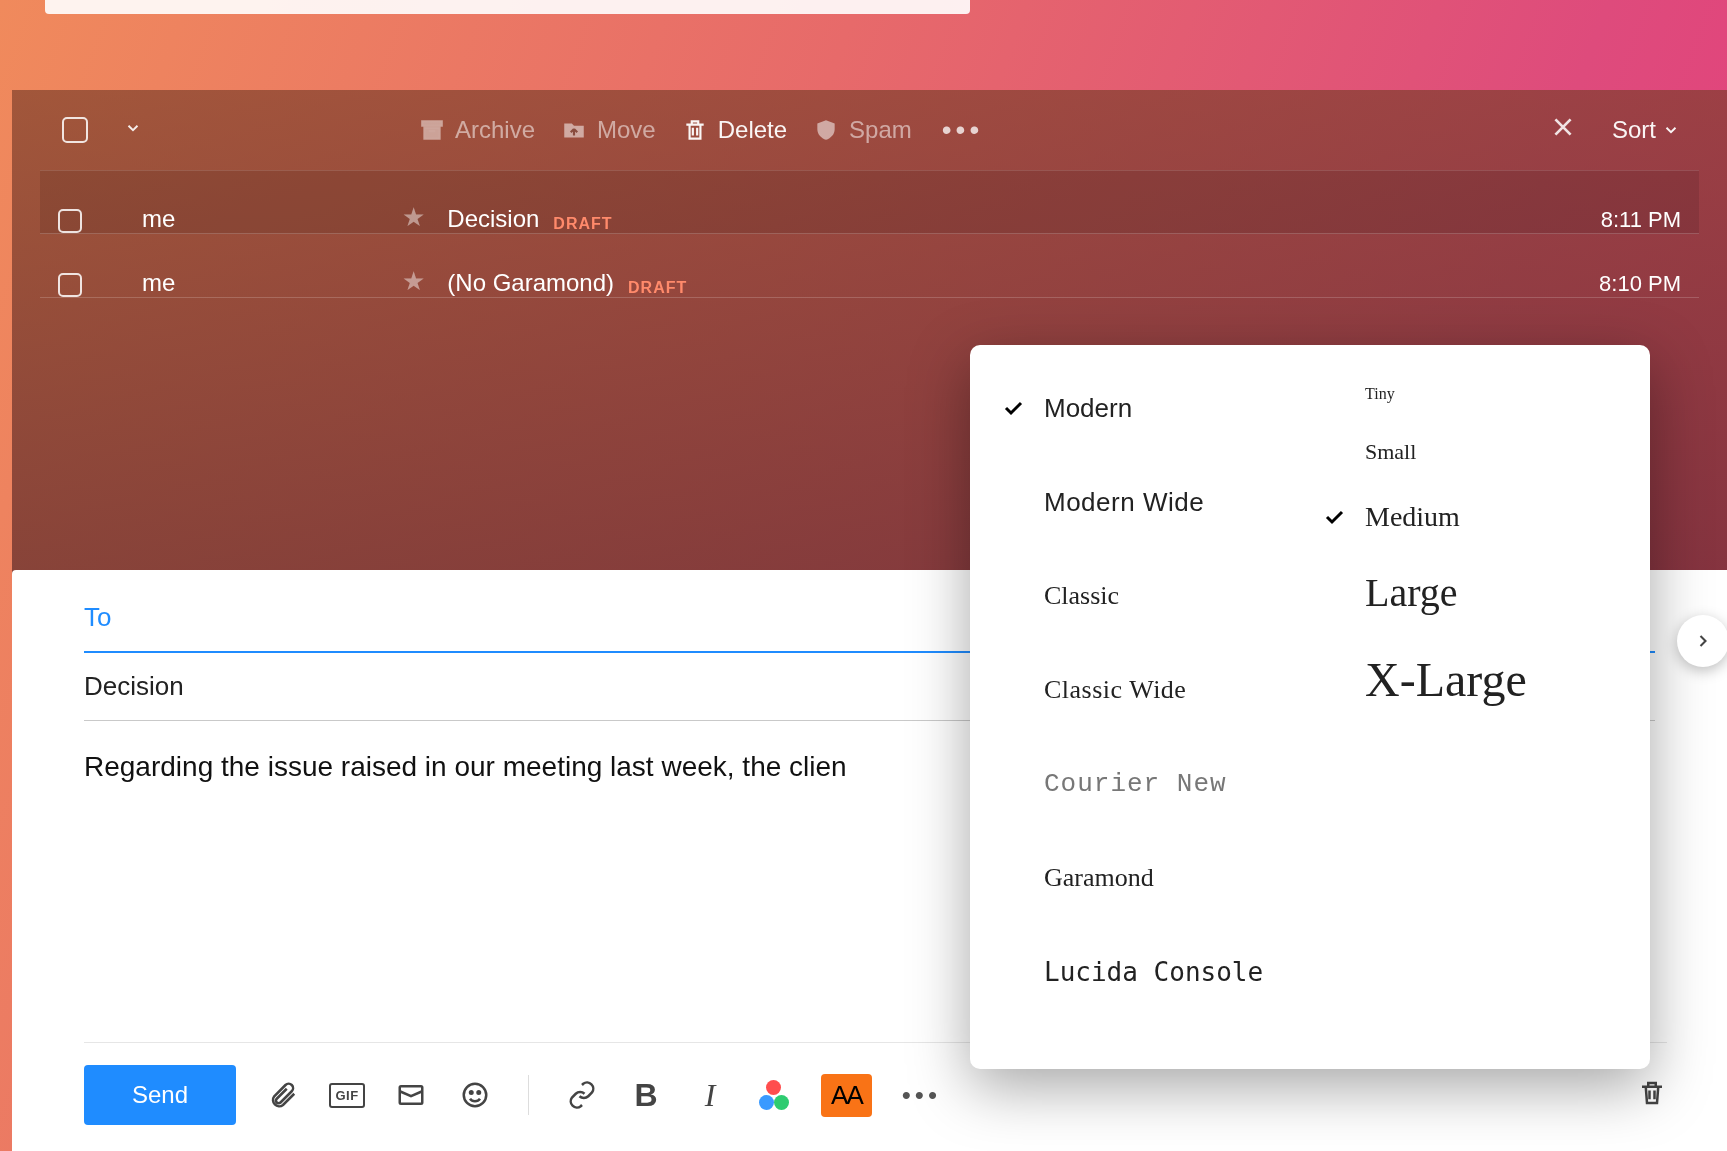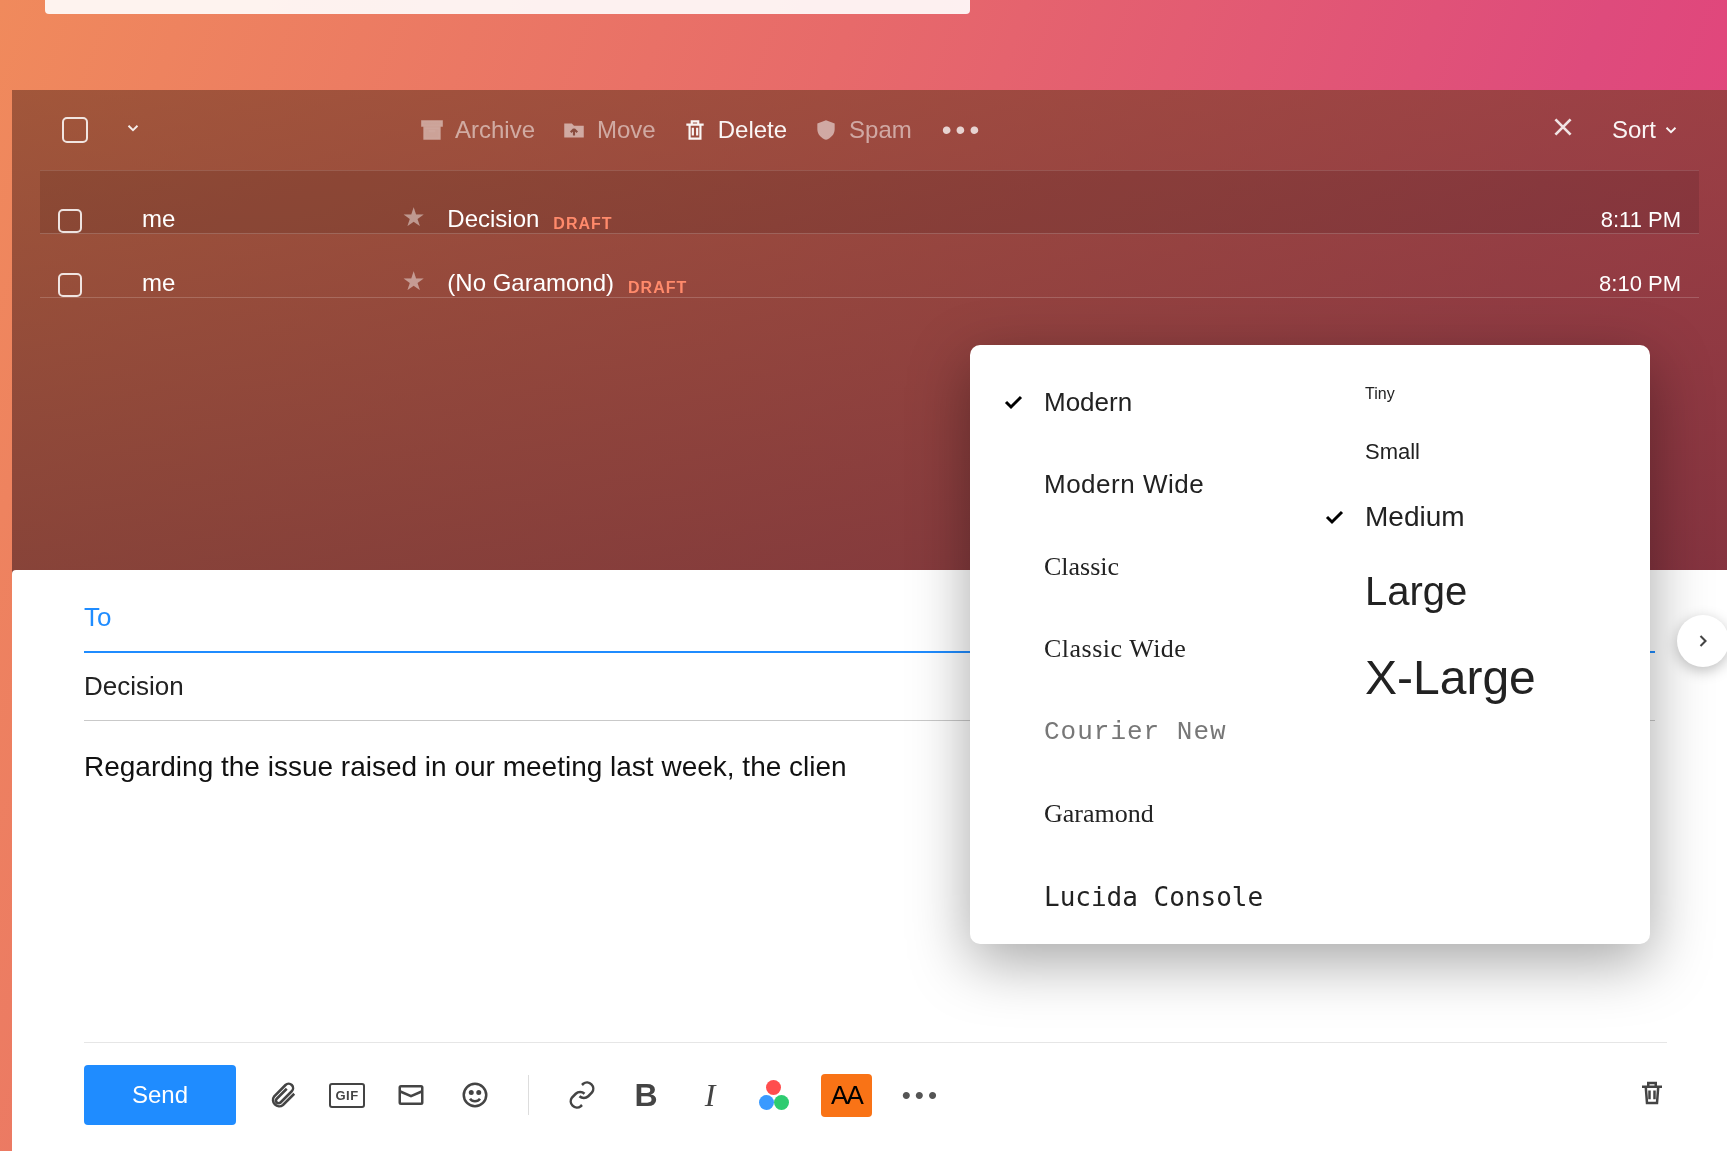--- a/index.html
+++ b/index.html
@@ -95,30 +95,30 @@
   .ct-colors .c2{ background:#3a9aff; bottom:0; left:0;}
   .ct-colors .c3{ background:#2ecc71; bottom:0; right:0;}
   .ct-font { background:#f97316; border-radius:4px; padding: 6px 10px; font-size: 26px; letter-spacing: -2px;}
   .ct-more { font-size: 26px; letter-spacing: 4px; color:#555;}
   .ct-trash { margin-left:auto; color:#444;}
   .ct-trash svg{ width:30px; height:30px; fill: currentColor;}
 
   .font-popup {
     position: absolute;
     top: 345px; left: 970px;
-    width: 680px; height: 599px;
+    width: 680px; height: 724px;
     background: #fff;
     border-radius: 10px;
     box-shadow: 0 18px 60px rgba(0,0,0,0.35);
     display: flex;
     padding: 40px 30px 30px 30px;
     z-index: 50;
   }
   .fp-col { flex:1; display:flex; flex-direction:column; gap: 48px;}
-  .fp-item { display:flex; align-items:center; gap: 18px; font-size: 26px; color:#222; cursor:pointer; height: 46px;}
+  .fp-item { display:flex; align-items:center; gap: 18px; font-size: 26px; color:#222; cursor:pointer; height: 46px; font-family: Liberation Serif, serif;}
   .fp-check { width: 26px; display:inline-flex; justify-content:center;}
   .fp-check svg{ width:24px; height:24px; stroke:#000; stroke-width:3; fill:none;}
   .ff-modern { font-family: -apple-system, Helvetica, Arial, sans-serif;}
   .ff-modernwide { font-family: -apple-system, Helvetica, Arial, sans-serif; letter-spacing: .5px;}
   .ff-classic { font-family: Georgia, "Times New Roman", serif;}
   .ff-classicwide { font-family: Georgia, serif; letter-spacing: .5px;}
   .ff-courier { font-family: "Courier New", monospace; color:#777; letter-spacing:1px;}
   .ff-garamond { font-family: Garamond, Georgia, serif;}
   .ff-lucida { font-family: "Lucida Console", Monaco, monospace;}
   .sz-tiny{ font-size:16px;} .sz-small{font-size:22px;} .sz-medium{font-size:28px;}

